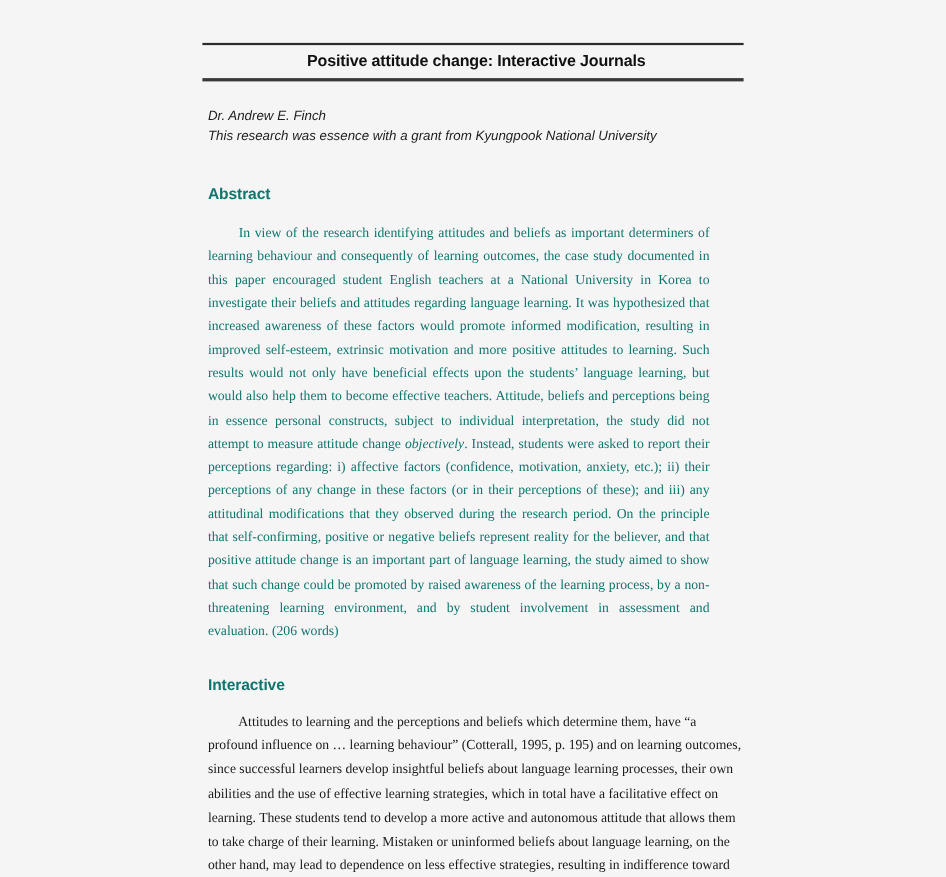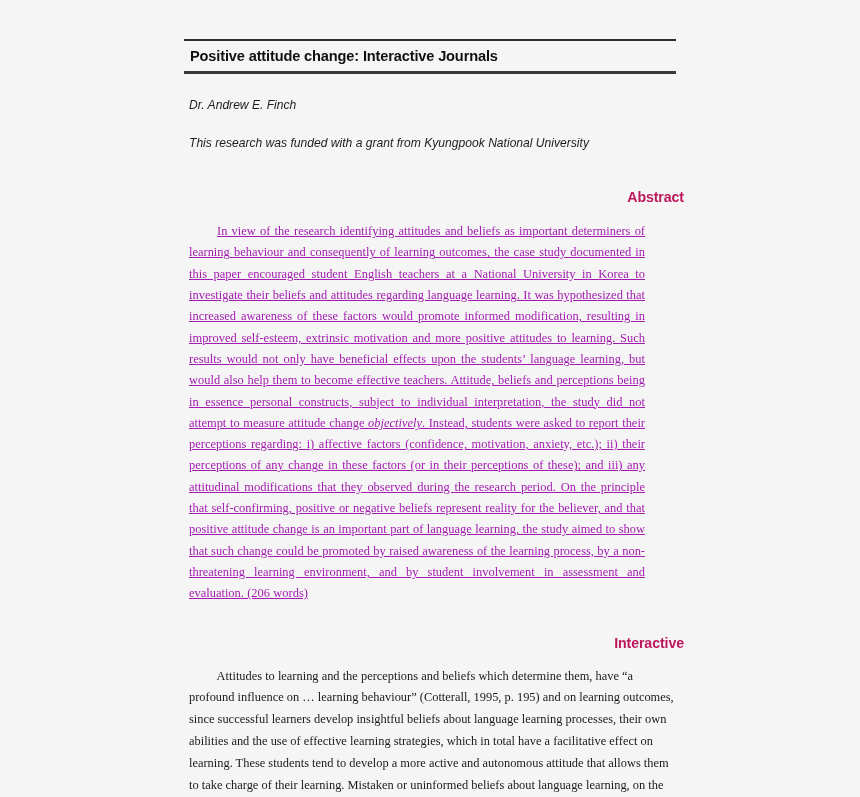--- a/index.html
+++ b/index.html
@@ -26,20 +26,21 @@
     position: absolute;
     left: 184px;
     top: 0;
     width: 500px;
   }
 
   
   .title-block {
     margin-top: 39px;
     width: 492px;
+    text-align: center;
   }
   .rule-top {
     width: 492px;
     height: 0;
     border-top: 1.3px solid #2b2b2b;
     border-bottom: 1.1px solid #2b2b2b;
     height: 2px;
     box-sizing: border-box;
   }
   .rule-bottom {
@@ -63,50 +64,47 @@
     margin-top: 22px;
     padding-left: 5px;
     font-family: "Liberation Sans", sans-serif;
     font-style: italic;
     font-size: 12.1px;
     line-height: 18.2px;
     color: #1d1d1d;
   }
   .author-line {
     white-space: nowrap;
-    margin-top: 20px;
   }
 
   
   .section-heading {
     font-family: "Liberation Sans", sans-serif;
     font-weight: bold;
     font-size: 14.2px;
-    color: #be185d;
+    color: #0f766e;
     padding-left: 5px;
     letter-spacing: -0.1px;
-    text-align: right;
   }
   .heading-abstract { margin-top: 37px; }
   .heading-introduction { margin-top: 30px; }
 
   
   .abstract-body {
     margin-top: 16px;
     margin-left: 5px;
     width: 456px;
     text-align: justify;
     text-justify: inter-word;
     font-family: "Liberation Serif", serif;
     font-size: 12.45px;
     line-height: 21.3px;
-    color: #a21caf;
+    color: #0f766e;
     text-indent: 28px;
     word-spacing: 0.2px;
-    text-decoration: underline;
   }
   .abstract-body .ital { font-style: italic; }
 
   
   .intro-body {
     margin-top: 15px;
     margin-left: 5px;
     width: 496px;
     text-align: left;
     font-family: "Liberation Serif", serif;
@@ -125,21 +123,21 @@
   <div class="content">
 
     <div class="title-block">
       <div class="rule-top"></div>
       <div class="doc-title">Positive attitude change: Interactive Journals</div>
       <div class="rule-bottom"></div>
     </div>
 
     <div class="author-block">
       <div class="author-line">Dr. Andrew E. Finch</div>
-      <div class="author-line">This research was funded with a grant from Kyungpook National University</div>
+      <div class="author-line">This research was essence with a grant from Kyungpook National University</div>
     </div>
 
     <div class="section-heading heading-abstract">Abstract</div>
 
     <div class="abstract-body"><span>In view of the research identifying attitudes and beliefs as important determiners of learning behaviour and consequently of learning outcomes, the case study documented in this paper encouraged student English teachers at a National University in Korea to investigate their beliefs and attitudes regarding language learning. It was hypothesized that increased awareness of these factors would promote informed modification, resulting in improved self-esteem, extrinsic motivation and more positive attitudes to learning. Such results would not only have beneficial effects upon the students’ language learning, but would also help them to become effective teachers. Attitude, beliefs and perceptions being in essence personal constructs, subject to individual interpretation, the study did not attempt to measure attitude change </span><span class="ital">objectively</span><span>. Instead, students were asked to report their perceptions regarding: i) affective factors (confidence, motivation, anxiety, etc.); ii) their perceptions of any change in these factors (or in their perceptions of these); and iii) any attitudinal modifications that they observed during the research period. On the principle that self-confirming, positive or negative beliefs represent reality for the believer, and that positive attitude change is an important part of language learning, the study aimed to show that such change could be promoted by raised awareness of the learning process, by a non-threatening learning environment, and by student involvement in assessment and evaluation. (206 words)</span></div>
 
     <div class="section-heading heading-introduction">Interactive</div>
 
     <div class="intro-body">Attitudes to learning and the perceptions and beliefs which determine them, have “a profound influence on … learning behaviour” (Cotterall, 1995, p. 195) and on learning outcomes, since successful learners develop insightful beliefs about language learning processes, their own abilities and the use of effective learning strategies, which in total have a facilitative effect on learning. These students tend to develop a more active and autonomous attitude that allows them to take charge of their learning. Mistaken or uninformed beliefs about language learning, on the other hand, may lead to dependence on less effective strategies, resulting in indifference toward learning, poor cognitive performance, classroom anxiety and a negative attitude to autonomy (Victori &amp; Lockhart, 1995, p.:225). Teachers therefore need to acknowledge and respect students’ attitudes, beliefs, and</div>
 

